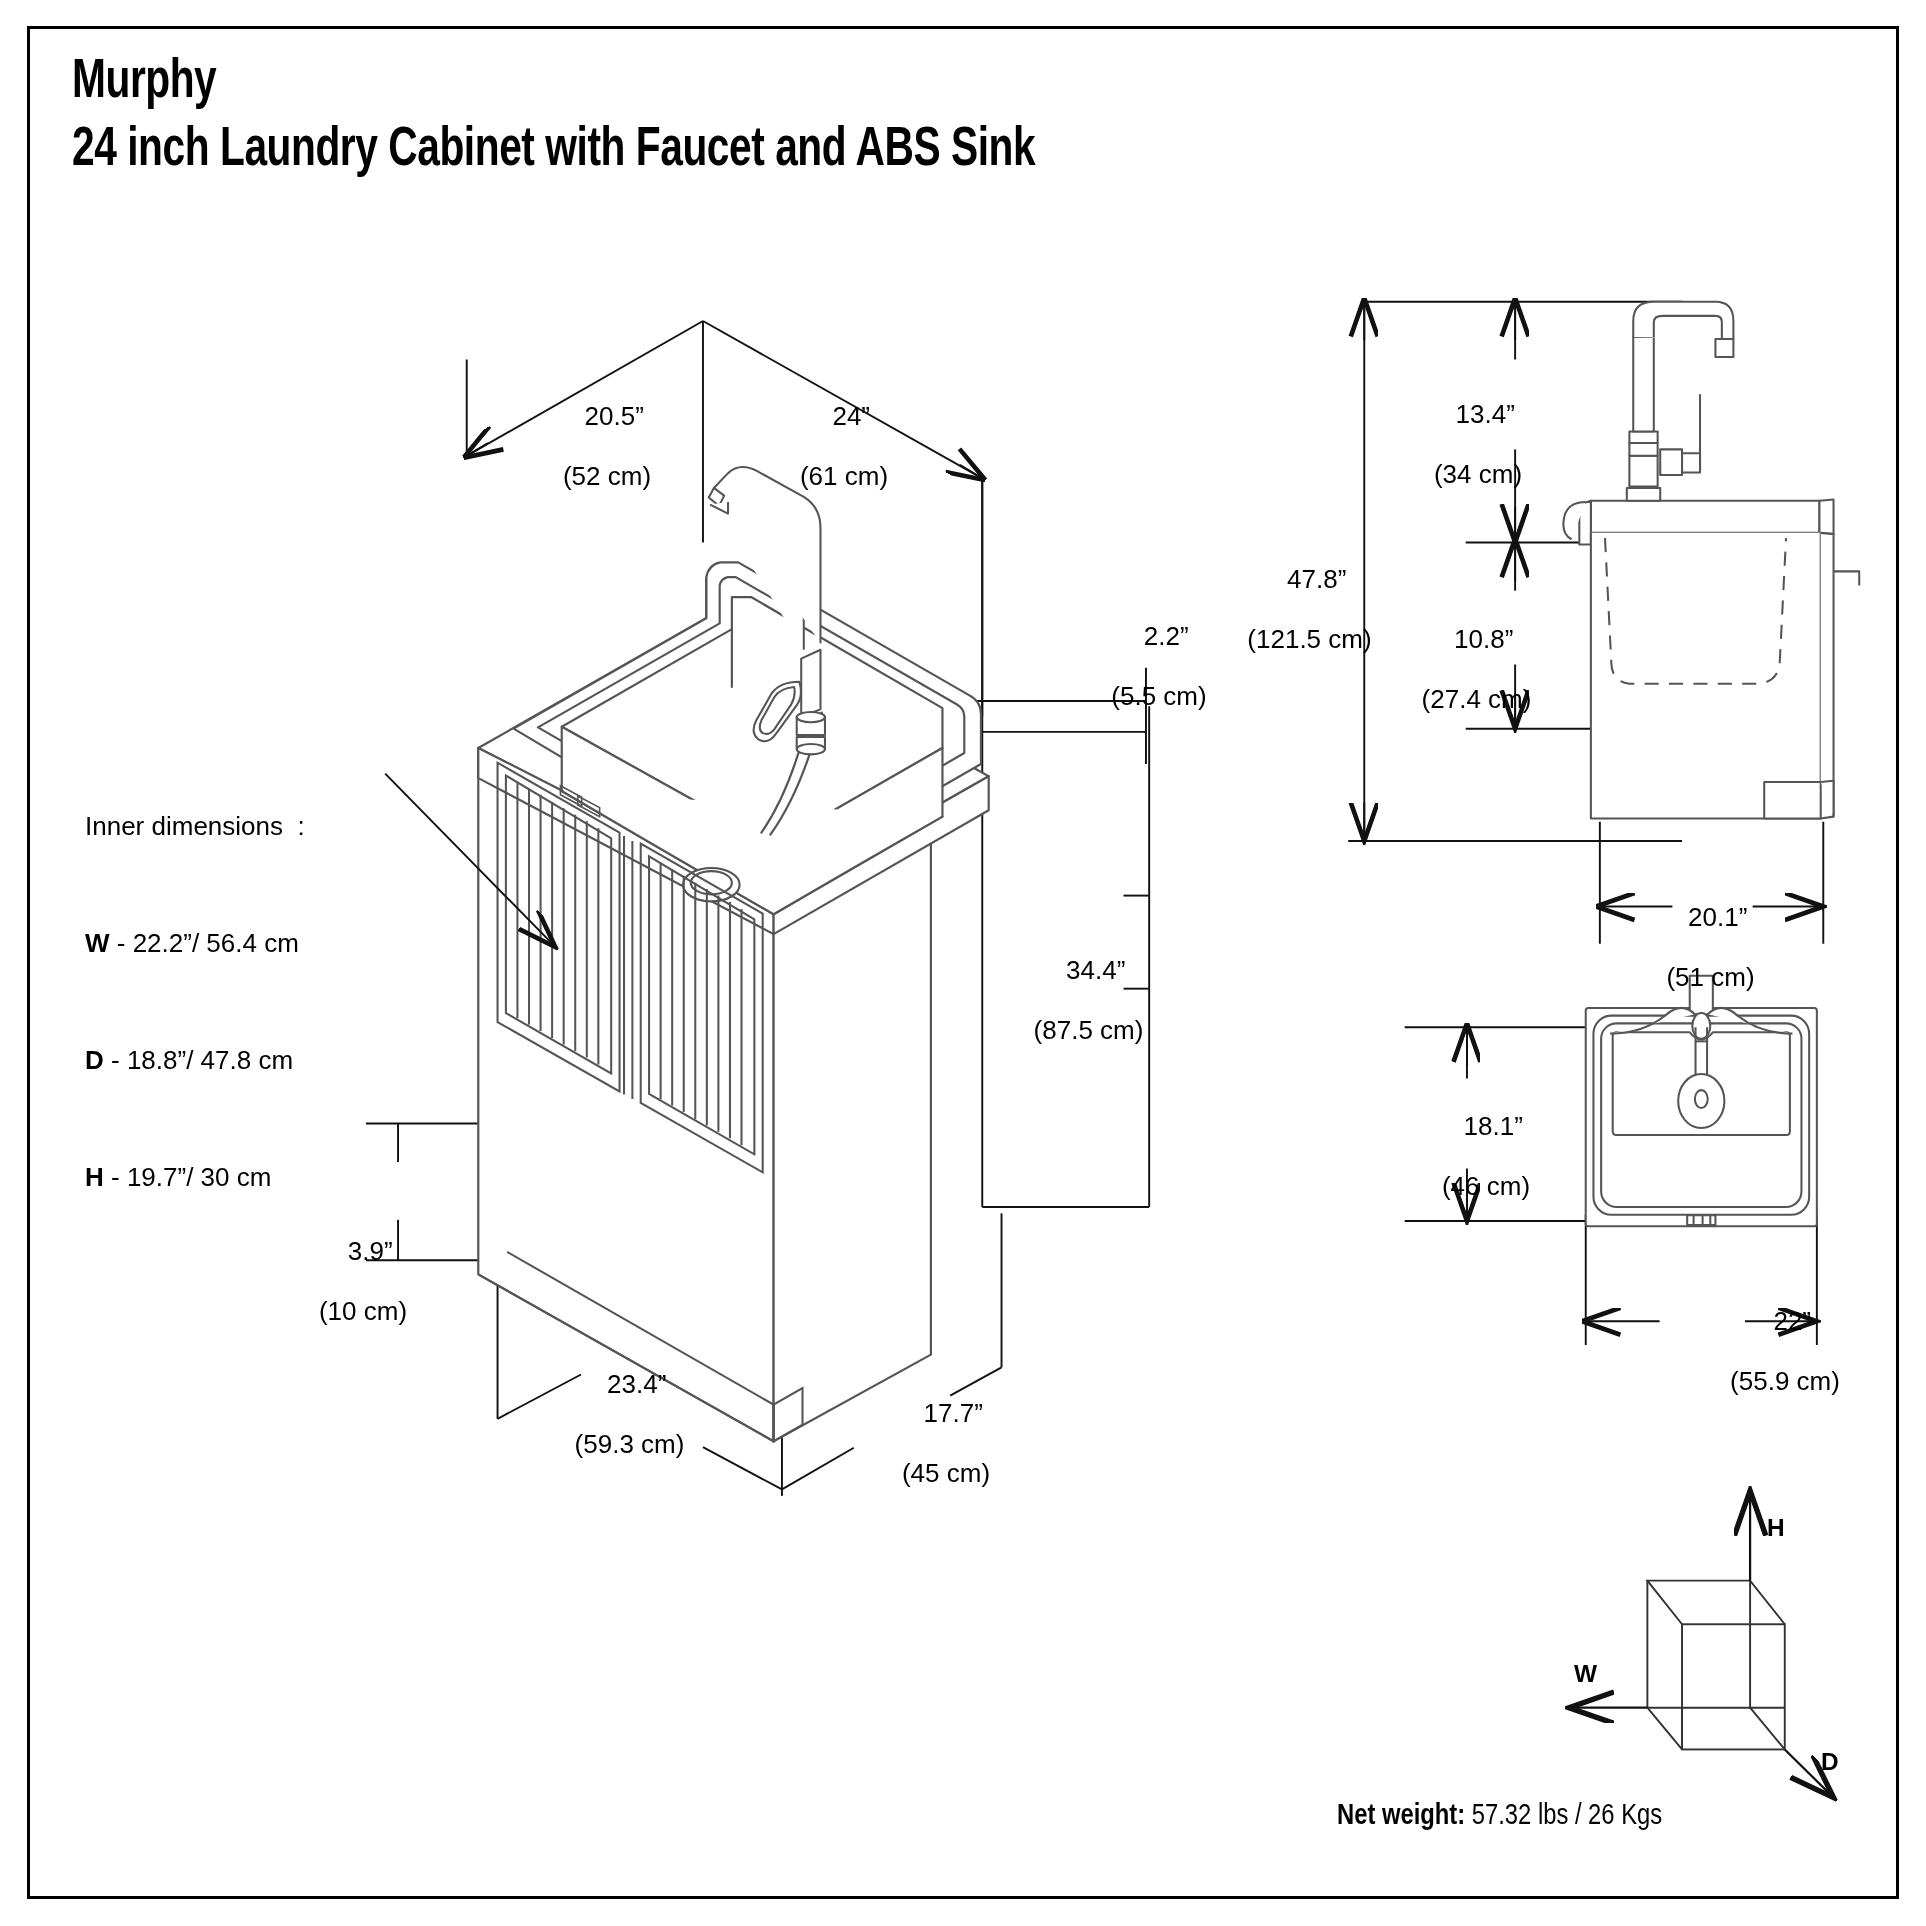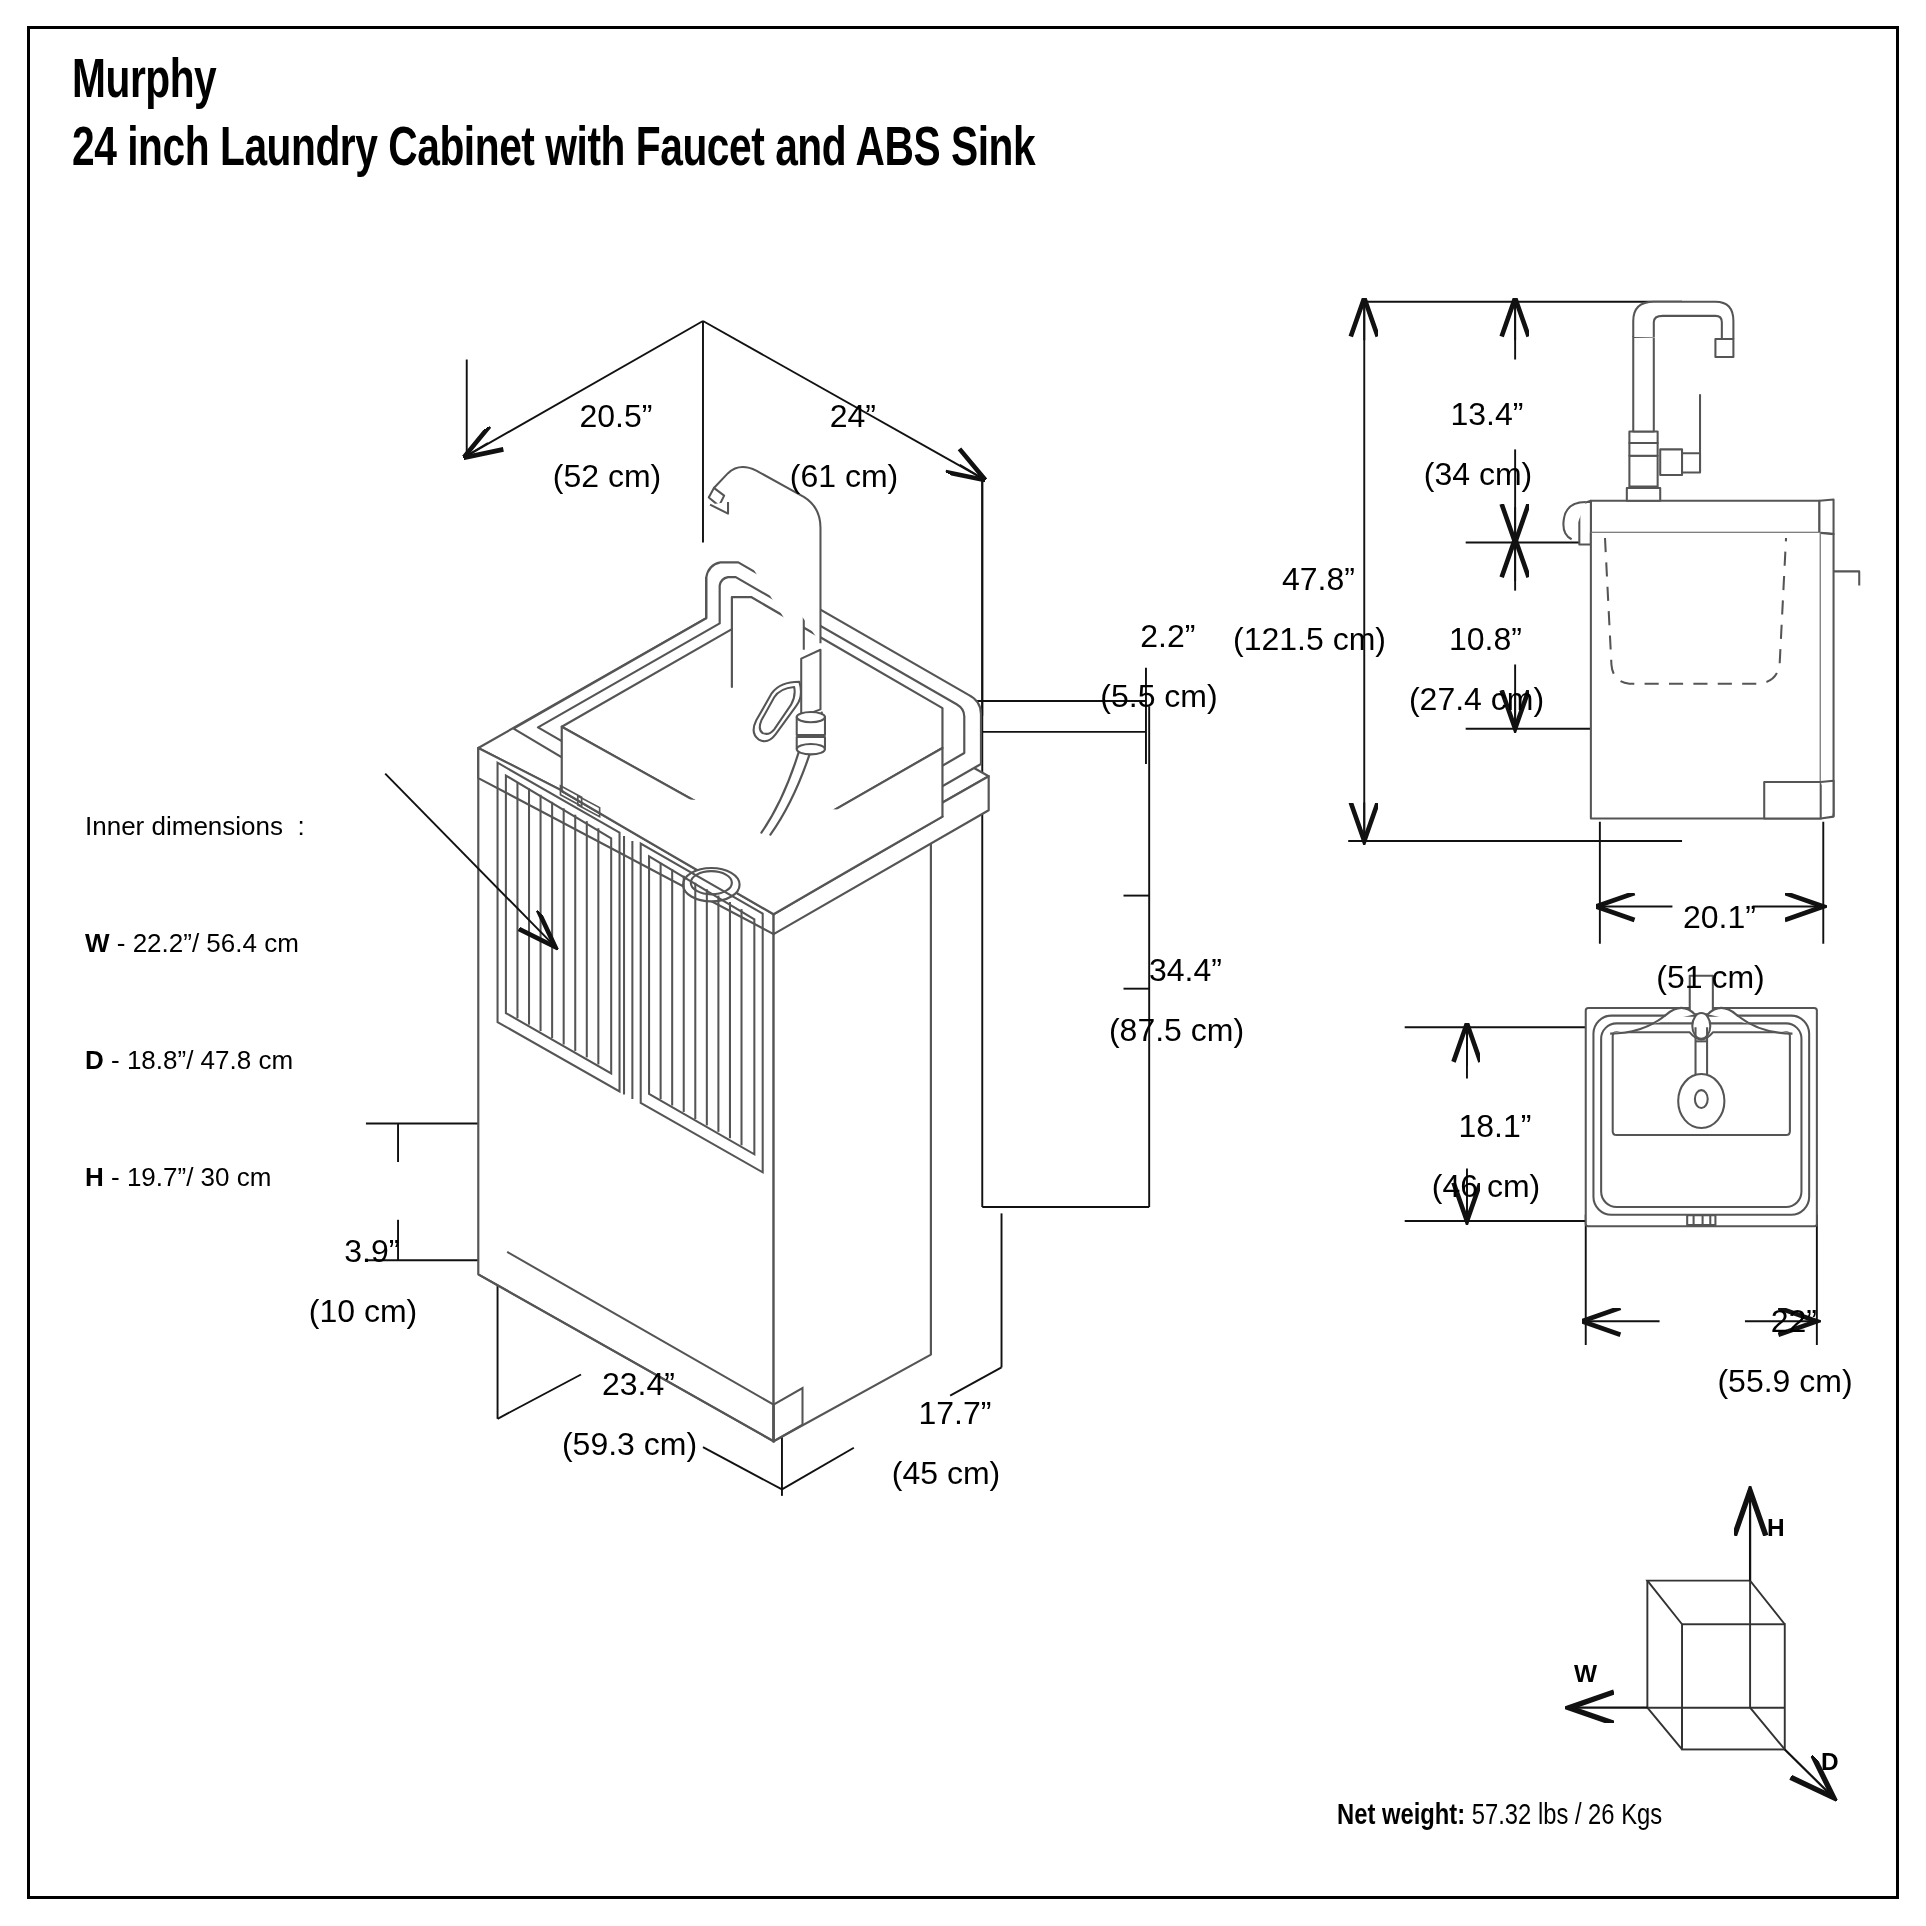--- a/index.html
+++ b/index.html
@@ -11,21 +11,21 @@
   
   #title-line1{left:72px;top:46px;font-size:55px;font-weight:bold;font-stretch:condensed;transform:scaleX(.74);transform-origin:left top;letter-spacing:-0.6px;}
   #title-line2{left:72px;top:114px;font-size:55px;font-weight:bold;font-stretch:condensed;transform:scaleX(.74);transform-origin:left top;letter-spacing:-0.6px;}
 
   
   #inner-dims{left:85px;top:729px;font-size:26px;line-height:39px;}
   #inner-dims .row{white-space:pre;}
   #inner-dims b{font-weight:bold;}
 
   
-  .dim{font-size:32px;line-height:30px;text-align:center;}
+  .dim{font-size:26px;line-height:30px;text-align:center;}
   .dim .l2{display:block;}
 
   
   #netweight{left:1337px;top:1798px;font-size:29px;font-stretch:condensed;transform:scaleX(.82);transform-origin:left top;white-space:pre;}
   #netweight b{font-weight:bold;}
 
   
   .axl{font-size:24.4px;font-weight:bold;}
 </style>
 </head>
@@ -294,21 +294,21 @@
   <span class="l2">(52 cm)</span>
 </div>
 <div class="txt dim" style="left:780px;top:371px;width:128px;">
   <span>24”</span>
   <span class="l2">(61 cm)</span>
 </div>
 <div class="txt dim" style="left:1085px;top:591px;width:148px;">
   <span>2.2”</span>
   <span class="l2">(5.5 cm)</span>
 </div>
-<div class="txt dim" style="left:1096px;top:925px;width:161px;">
+<div class="txt dim" style="left:1008px;top:925px;width:161px;">
   <span>34.4”</span>
   <span class="l2">(87.5 cm)</span>
 </div>
 <div class="txt dim" style="left:299px;top:1206px;width:128px;">
   <span>3.9”</span>
   <span class="l2">(10 cm)</span>
 </div>
 <div class="txt dim" style="left:549px;top:1339px;width:161px;">
   <span>23.4”</span>
   <span class="l2">(59.3 cm)</span>

